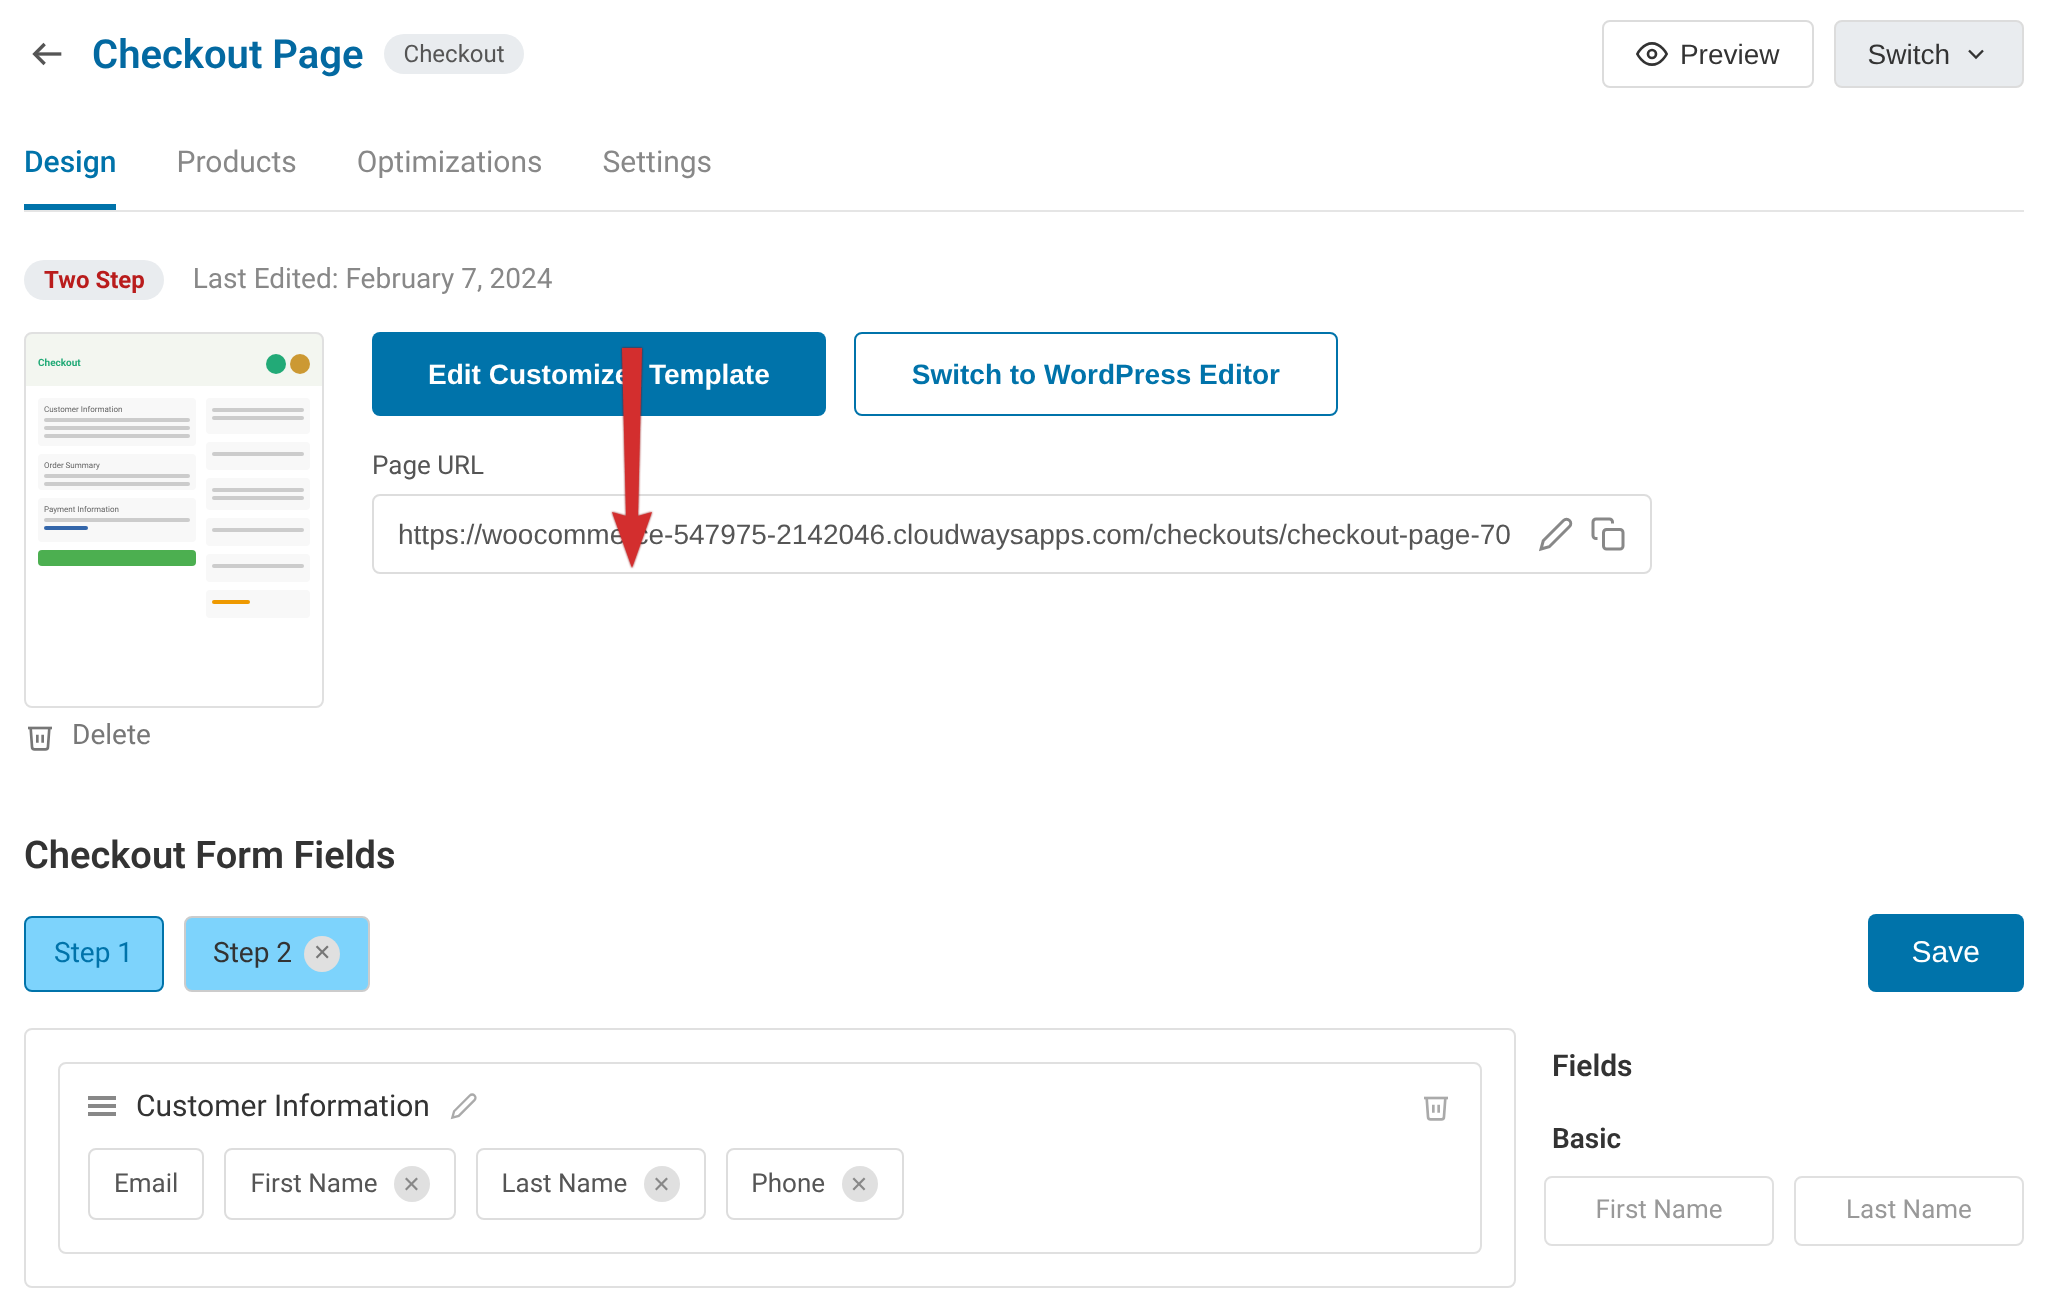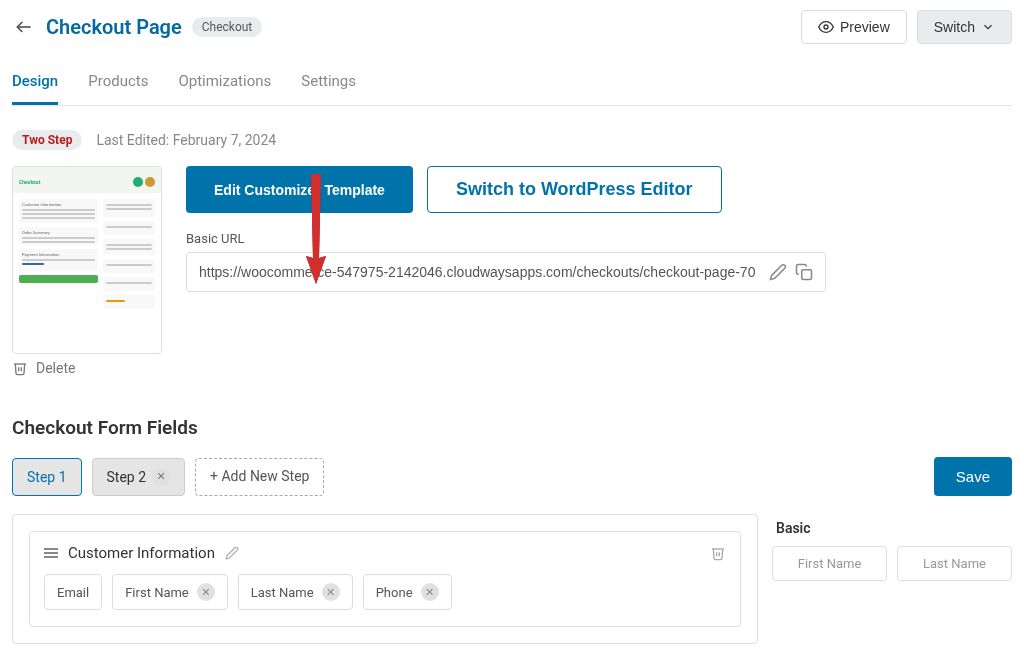--- a/index.html
+++ b/index.html
@@ -33,35 +33,35 @@
 .thumb-box { background:#f8f8f8; border-radius:2px; margin-bottom:4px; padding:3px; }
 .thumb-line { height:2px; background:#ccc; margin:2px 0; border-radius:1px; }
 .thumb-btn-green { background:#4caf50; height:8px; border-radius:2px; margin-top:4px; }
 .thumb-badges { display:flex; gap:2px; }
 .thumb-badge-circle { width:10px; height:10px; border-radius:50%; background:#2a7; }
 .thumb-title-text { font-size:4px; color:#666; margin-bottom:2px; }
 .template-right { flex: 1; }
 
 .btn-row { display: flex; gap: 14px; margin-bottom: 18px; }
 .btn-primary { background: #0073aa; color: #fff; border: none; padding: 12px 28px; border-radius: 4px; cursor: pointer; font-size: 14px; font-weight: 600; }
-.btn-secondary { background: #fff; color: #0073aa; border: 1px solid #0073aa; padding: 12px 28px; border-radius: 4px; cursor: pointer; font-size: 18px; font-weight: 600; }
+.btn-secondary { background: #fff; color: #0073aa; border: 1px solid #0073aa; padding: 12px 28px; border-radius: 4px; cursor: pointer; font-size: 14px; font-weight: 600; }
 
 .page-url-label { color: #555; font-size: 13px; margin-bottom: 6px; display: block; }
 .url-wrap { display: flex; align-items: center; border: 1px solid #ddd; border-radius: 4px; padding: 10px 12px; gap: 8px; max-width: 640px; }
 .url-input { flex: 1; border: none; outline: none; font-size: 14px; color: #555; background: transparent; }
 .url-icon { width: 18px; height: 18px; color: #888; cursor: pointer; }
 
 .delete-row { display: flex; align-items: center; gap: 8px; margin-top: 6px; color: #777; cursor: pointer; font-size: 14px; }
 .thumb-wrap { position: relative; }
 
 .form-fields-title { font-size: 19px; font-weight: 600; margin-bottom: 18px; }
 
 .step-row { display: flex; align-items: center; gap: 10px; justify-content: space-between; margin-bottom: 18px; }
 .step-left { display:flex; gap:10px; }
-.step-pill { border: 1px solid #ccc; background: #e5e5e5; padding: 9px 14px; border-radius: 4px; cursor: pointer; font-size: 14px; display: flex; align-items: center; gap: 6px; }
+.step-pill { border: 1px solid #ccc; background: #7dd3fc; padding: 9px 14px; border-radius: 4px; cursor: pointer; font-size: 14px; display: flex; align-items: center; gap: 6px; }
 .step-pill.active { border-color: #0073aa; color: #0073aa; }
 .step-close { width: 18px; height: 18px; border-radius: 50%; background: #e0e0e0; display: flex; align-items: center; justify-content: center; font-size: 11px; color: #777; }
 .step-add { border: 1px dashed #aaa; background: #fff; padding: 9px 14px; border-radius: 4px; cursor: pointer; font-size: 14px; color: #555; }
 .btn-save { background: #0073aa; color: #fff; border: none; padding: 11px 22px; border-radius: 4px; cursor: pointer; font-size: 15px; font-weight: 400; }
 
 .fields-layout { display: flex; gap: 14px; }
 .fields-main { flex: 1; border: 1px solid #e0e0e0; border-radius: 4px; padding: 16px; }
 .fields-side { width: 240px; }
 
 .section-box { border: 1px solid #e0e0e0; border-radius: 4px; }
@@ -200,21 +200,21 @@
       <button class="btn-secondary">Switch to WordPress Editor</button>
     </div>
     <svg class="arrow-svg" width="60" height="130">
       <defs>
           <filter id="s">
             <feDropShadow dx="0" dy="0" stdDeviation="0.4" flood-color="#800"></feDropShadow>
           </filter>
         </defs>
       <path d="M 30 10 L 20 38 L 27 36 L 25 120 L 35 120 L 33 36 L 40 38 Z" fill="#d32f2f" filter="url(#s)" transform="rotate(180 30 65)"></path>
     </svg>
-    <label class="page-url-label">Basic URL</label>
+    <label class="page-url-label">Page URL</label>
     <div class="url-wrap">
       <input class="url-input" readonly="" value="https://woocommerce-547975-2142046.cloudwaysapps.com/checkouts/checkout-page-70" style="">
       <svg class="url-icon" viewBox="0 0 24 24" fill="none" stroke="currentColor" stroke-width="2">
           <path d="M17 3a2.8 2.8 0 0 1 4 4L7.5 20.5 2 22l1.5-5.5L17 3z"></path>
         </svg>
       <svg class="url-icon" viewBox="0 0 24 24" fill="none" stroke="currentColor" stroke-width="2">
           <rect x="9" y="9" width="13" height="13" rx="2"></rect>
           <path d="M5 15H4a2 2 0 0 1-2-2V4a2 2 0 0 1 2-2h9a2 2 0 0 1 2 2v1"></path>
         </svg>
     </div>
@@ -225,21 +225,20 @@
 
 <div class="step-row">
   <div class="step-left">
     <div class="step-pill active">
       <span>Step 1</span>
     </div>
     <div class="step-pill">
       <span>Step 2</span>
       <span class="step-close">✕</span>
     </div>
-    <div class="step-add">+ Add New Step</div>
   </div>
   <button class="btn-save">Save</button>
 </div>
 
 <div class="fields-layout">
   <div class="fields-main">
     <div class="section-box">
       <div class="section-header">
         <div class="section-header-left">
           <div class="drag-icon">
@@ -271,19 +270,20 @@
           <span class="chip-close">✕</span>
         </div>
         <div class="chip">
           <span>Phone</span>
           <span class="chip-close">✕</span>
         </div>
       </div>
     </div>
   </div>
   <div class="fields-side">
+    <div class="side-title">Fields</div>
     <div class="side-sub">Basic</div>
     <div class="side-chip-row">
       <div class="side-chip">First Name</div>
       <div class="side-chip">Last Name</div>
     </div>
   </div>
 </div>
 
 </body></html>

